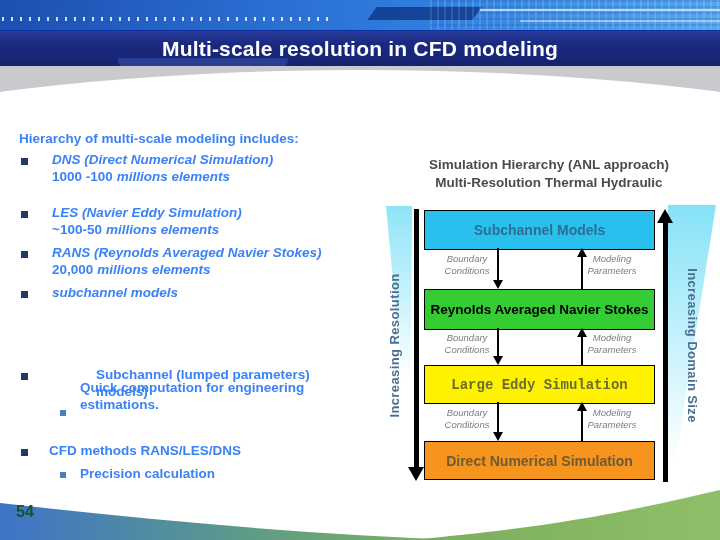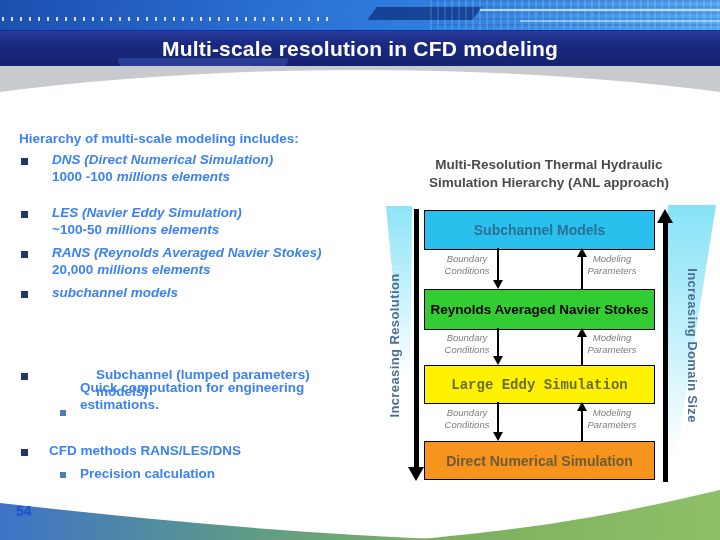--- a/index.html
+++ b/index.html
@@ -96,22 +96,22 @@
   }
   .conn-label span{display:block;}
   .thin-shaft{position:absolute; width:2px; background:#000;}
   .thin-head-down{position:absolute; width:0; height:0;
     border-left:5px solid transparent; border-right:5px solid transparent; border-top:9px solid #000;}
   .thin-head-up{position:absolute; width:0; height:0;
     border-left:5px solid transparent; border-right:5px solid transparent; border-bottom:9px solid #000;}
   
   .footer-svg{position:absolute; left:0; top:478px;}
   .page-number{
-    position:absolute; left:16px; top:503px; color:#1d4ed8;
-    font-size:14px; font-weight:bold;
+    position:absolute; left:16px; top:503px; color:#14532d;
+    font-size:16px; font-weight:bold;
   }
 </style>
 </head>
 <body>
 
 <div class="slide">
 
   <div class="banner">
     <div class="banner-ticks"></div>
     <div class="banner-chip"></div>
@@ -172,22 +172,22 @@
   <div class="subbullet" style="left:60px; top:410px;"></div>
   <div class="txt wrap" style="left:80px; top:379px; width:278px;">Quick computation for engineering estimations.</div>
 
   <div class="bullet" style="left:21px; top:449px;"></div>
   <div class="txt" style="left:49px; top:442px;text-align:right;">CFD methods RANS/LES/DNS</div>
 
   <div class="subbullet" style="left:60px; top:472px;"></div>
   <div class="txt" style="left:80px; top:465px;">Precision calculation</div>
 
   <div class="diagram-title">
+    <div>Simulation Hierarchy (ANL approach)</div>
     <div>Multi-Resolution Thermal Hydraulic</div>
-    <div>Simulation Hierarchy (ANL approach)</div>
   </div>
 
   <div class="wedge-left"></div>
   <div class="wedge-right"></div>
 
   <div class="axis-label axis-left">Increasing Resolution</div>
   <div class="axis-label axis-right">Increasing Domain Size</div>
 
   <div class="big-shaft" style="left:414px; top:209px; height:259px;"></div>
   <div class="big-head-down" style="left:408px; top:467px;"></div>

